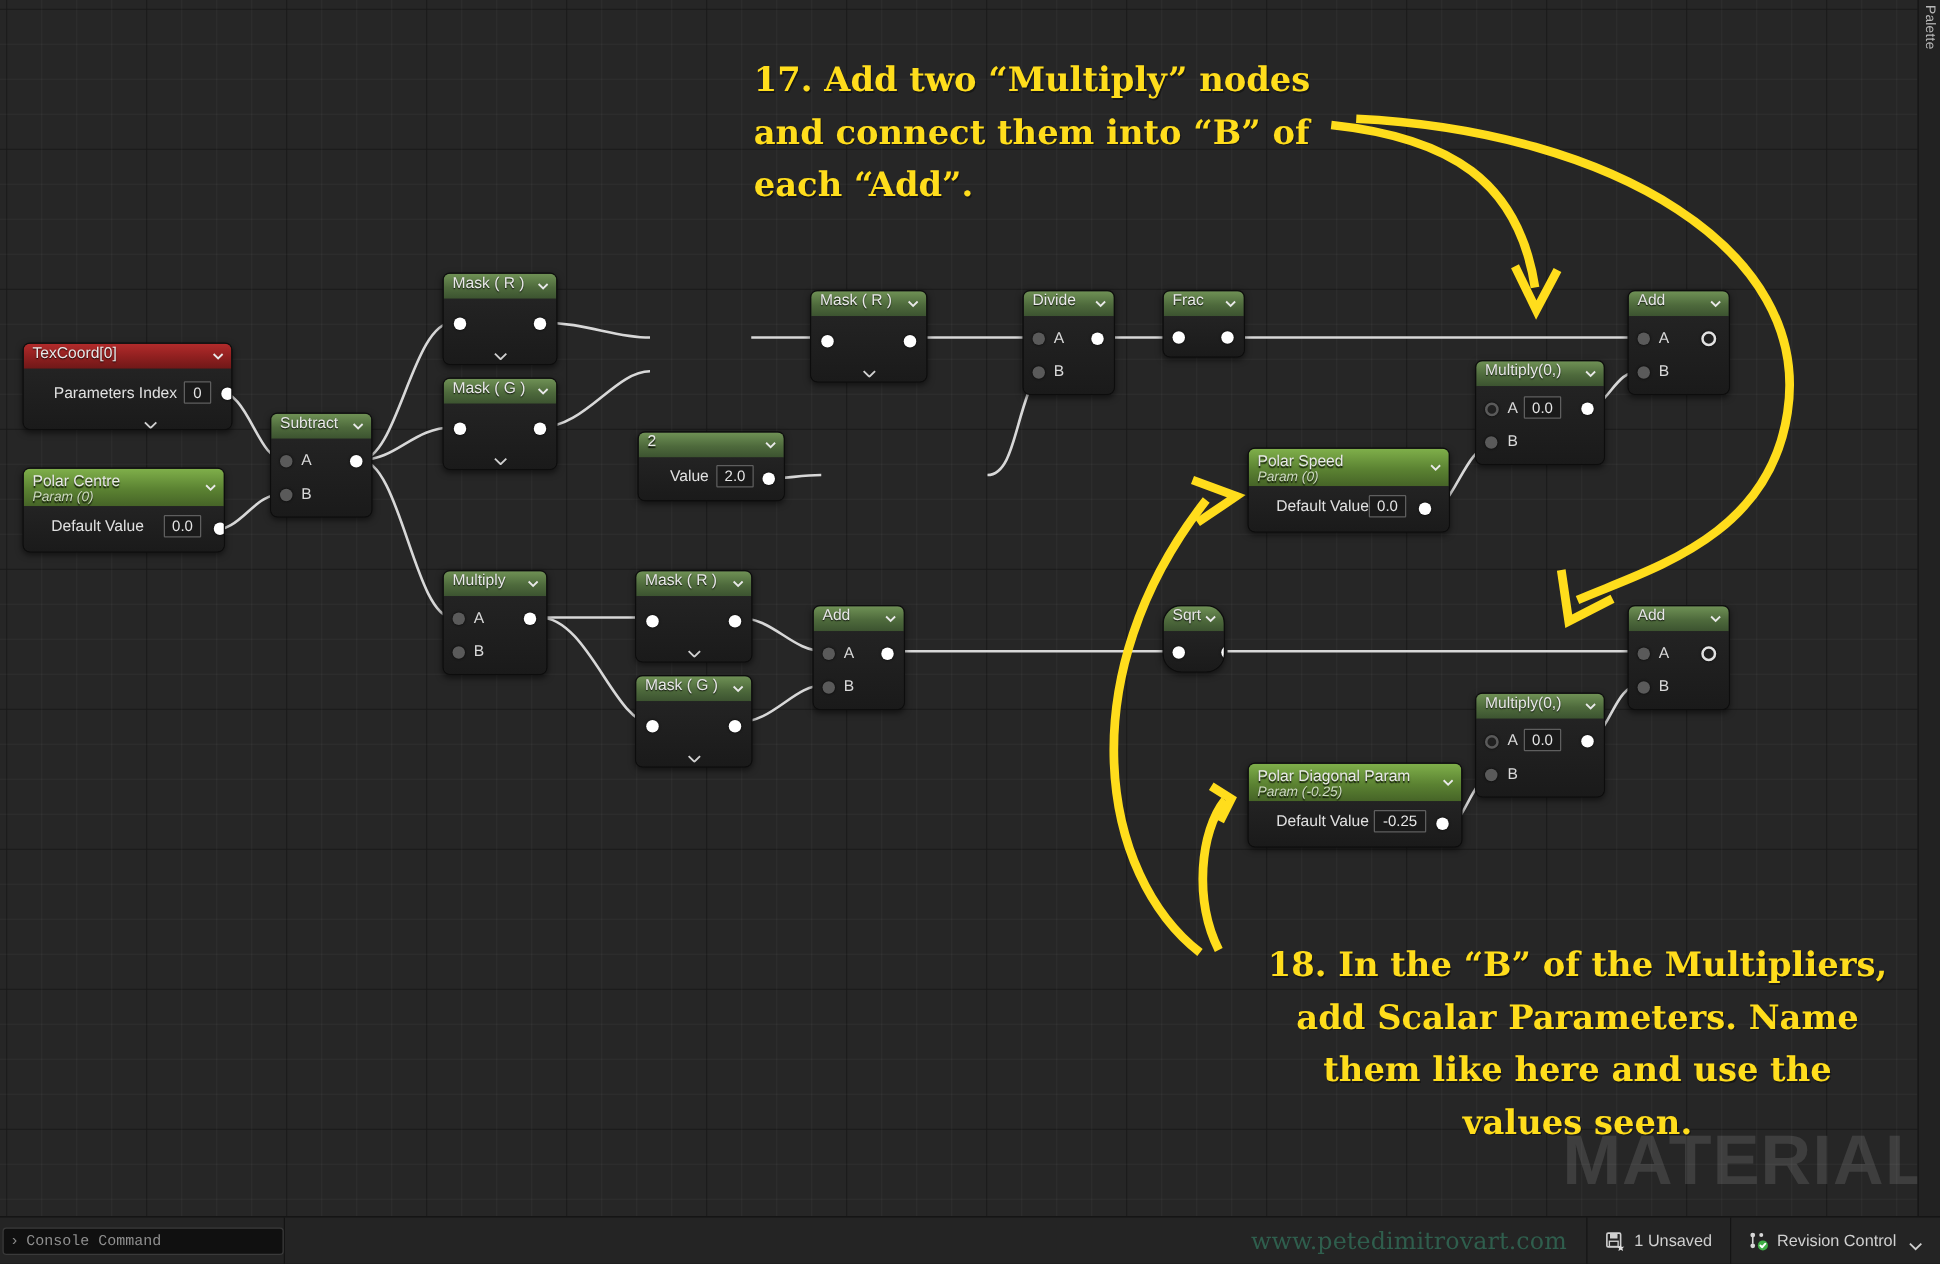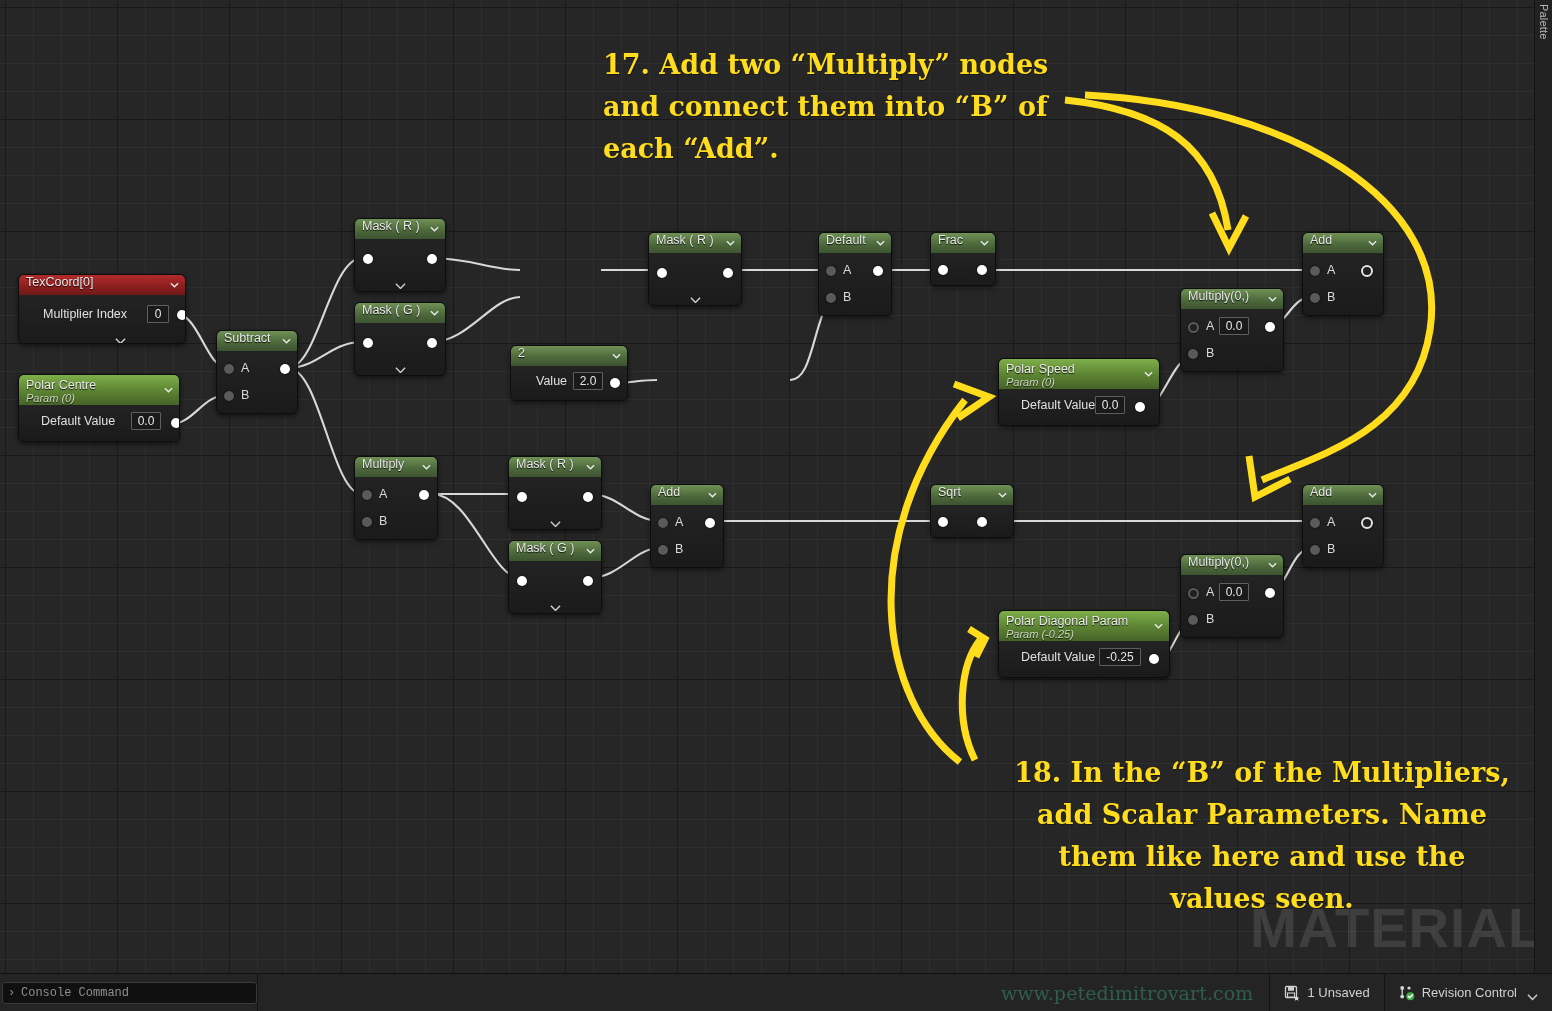--- a/index.html
+++ b/index.html
@@ -111,21 +111,21 @@
   
   #statusbar {
     position: absolute; left: 0; top: 973px; width: 1552px; height: 38px;
     background: #242424; border-top: 1px solid #121212;
     display: flex; align-items: center;
   }
   #console-wrap { position: relative; margin-left: 2px; }
   #console-caret { position: absolute; left: 6px; top: 50%; transform: translateY(-50%);
                    color: #8a8a8a; font-size: 12px; font-family: "Liberation Mono", monospace; }
   #console-input {
-    width: 255px; height: 22px; background: #101010;
+    width: 225px; height: 22px; background: #101010;
     border: 1px solid #3a3a3a; border-radius: 3px;
     color: #8f8f8f; font-size: 12px; font-family: "Liberation Mono", monospace;
     padding-left: 18px; outline: none;
   }
   #console-input::placeholder { color: #8f8f8f; }
   .sb-sep { width: 1px; height: 38px; background: #141414; }
   .sb-spacer { flex: 1; }
   .sb-item { display: flex; align-items: center; gap: 7px; padding: 0 14px; height: 38px;
              font-size: 13px; color: #d0d0d0; }
   #site-url { font-family: "DejaVu Serif", serif; font-size: 19px;
@@ -214,21 +214,21 @@
     <div class="node red" style="left:18px; top:274px; width:168px; height:70px;">
       <div class="hdr">
         <span class="ttl">TexCoord[0]</span>
         <span class="chev">
           <svg viewBox="0 0 10 10">
               <path d="M1,3 L5,7 L9,3" fill="none" stroke="#e8e8e8" stroke-width="1.6"></path>
             </svg>
         </span>
       </div>
       <div class="body" style="height:49px;">
-        <span class="fieldlbl" style="left:24px; top:12px;">Multiplier Index</span>
+        <span class="fieldlbl" style="left:24px; top:12px;">Parameters Index</span>
         <span class="valbox" style="left:128px; top:10px; width:22px;">0</span>
         <span class="pin" style="left:158px; top:15px;"></span>
         <span class="bchev" style="left:96px; top:35px;">
           <svg viewBox="0 0 12 8">
               <path d="M1,2 L6,7 L11,2" fill="none" stroke="#cfcfcf" stroke-width="1.6"></path>
             </svg>
         </span>
       </div>
     </div>
 
@@ -340,21 +340,21 @@
           <svg viewBox="0 0 12 8">
               <path d="M1,2 L6,7 L11,2" fill="none" stroke="#cfcfcf" stroke-width="1.6"></path>
             </svg>
         </span>
       </div>
     </div>
 
 
     <div class="node" style="left:818px; top:232px; width:74px; height:84px;">
       <div class="hdr">
-        <span class="ttl">Default</span>
+        <span class="ttl">Divide</span>
         <span class="chev">
           <svg viewBox="0 0 10 10">
               <path d="M1,3 L5,7 L9,3" fill="none" stroke="#e8e8e8" stroke-width="1.6"></path>
             </svg>
         </span>
       </div>
       <div class="body" style="height:63px;">
         <span class="pin dim" style="left:7px; top:13px;"></span>
         <span class="pinlbl" style="left:24px; top:10px;">A</span>
         <span class="pin dim" style="left:7px; top:40px;"></span>
@@ -501,21 +501,21 @@
       </div>
       <div class="body" style="height:63px;">
         <span class="pin dim" style="left:7px; top:13px;"></span>
         <span class="pinlbl" style="left:24px; top:10px;">A</span>
         <span class="pin dim" style="left:7px; top:40px;"></span>
         <span class="pinlbl" style="left:24px; top:37px;">B</span>
         <span class="pin" style="left:54px; top:13px;"></span>
       </div>
     </div>
 
-    <div class="node" style="left:930px; top:484px; width:84px; height:54px;">
+    <div class="node" style="left:930px; top:484px; width:50px; height:54px;border-radius:15px;">
       <div class="hdr">
         <span class="ttl">Sqrt</span>
         <span class="chev">
           <svg viewBox="0 0 10 10">
               <path d="M1,3 L5,7 L9,3" fill="none" stroke="#e8e8e8" stroke-width="1.6"></path>
             </svg>
         </span>
       </div>
       <div class="body" style="height:33px;">
         <span class="pin" style="left:7px; top:12px;"></span>

